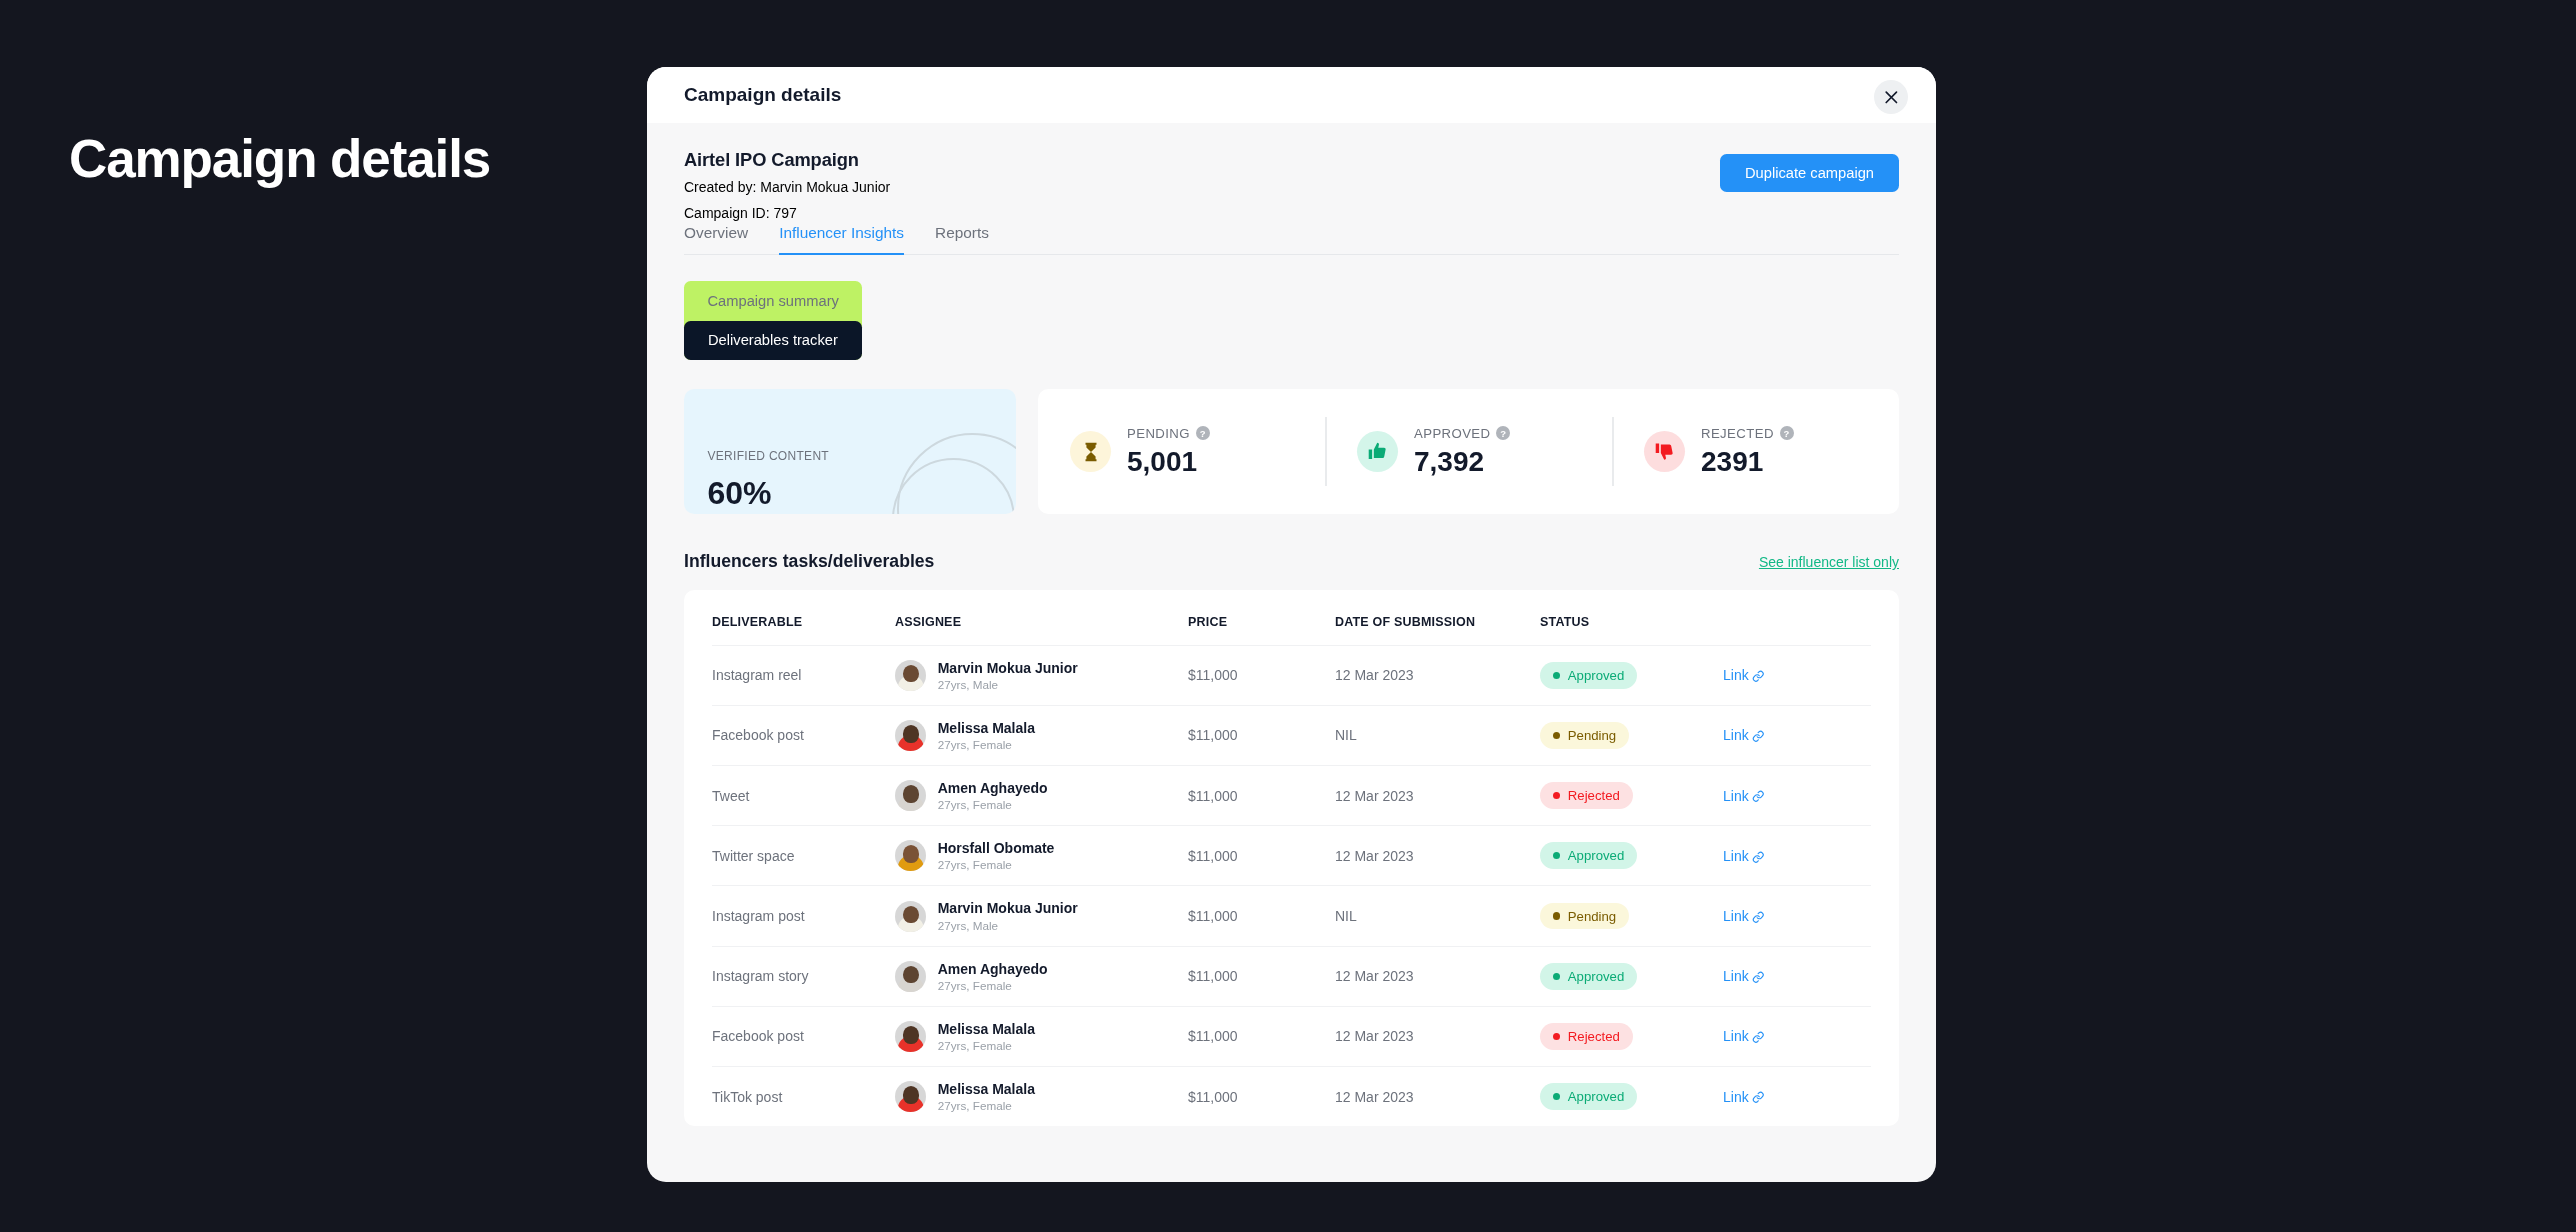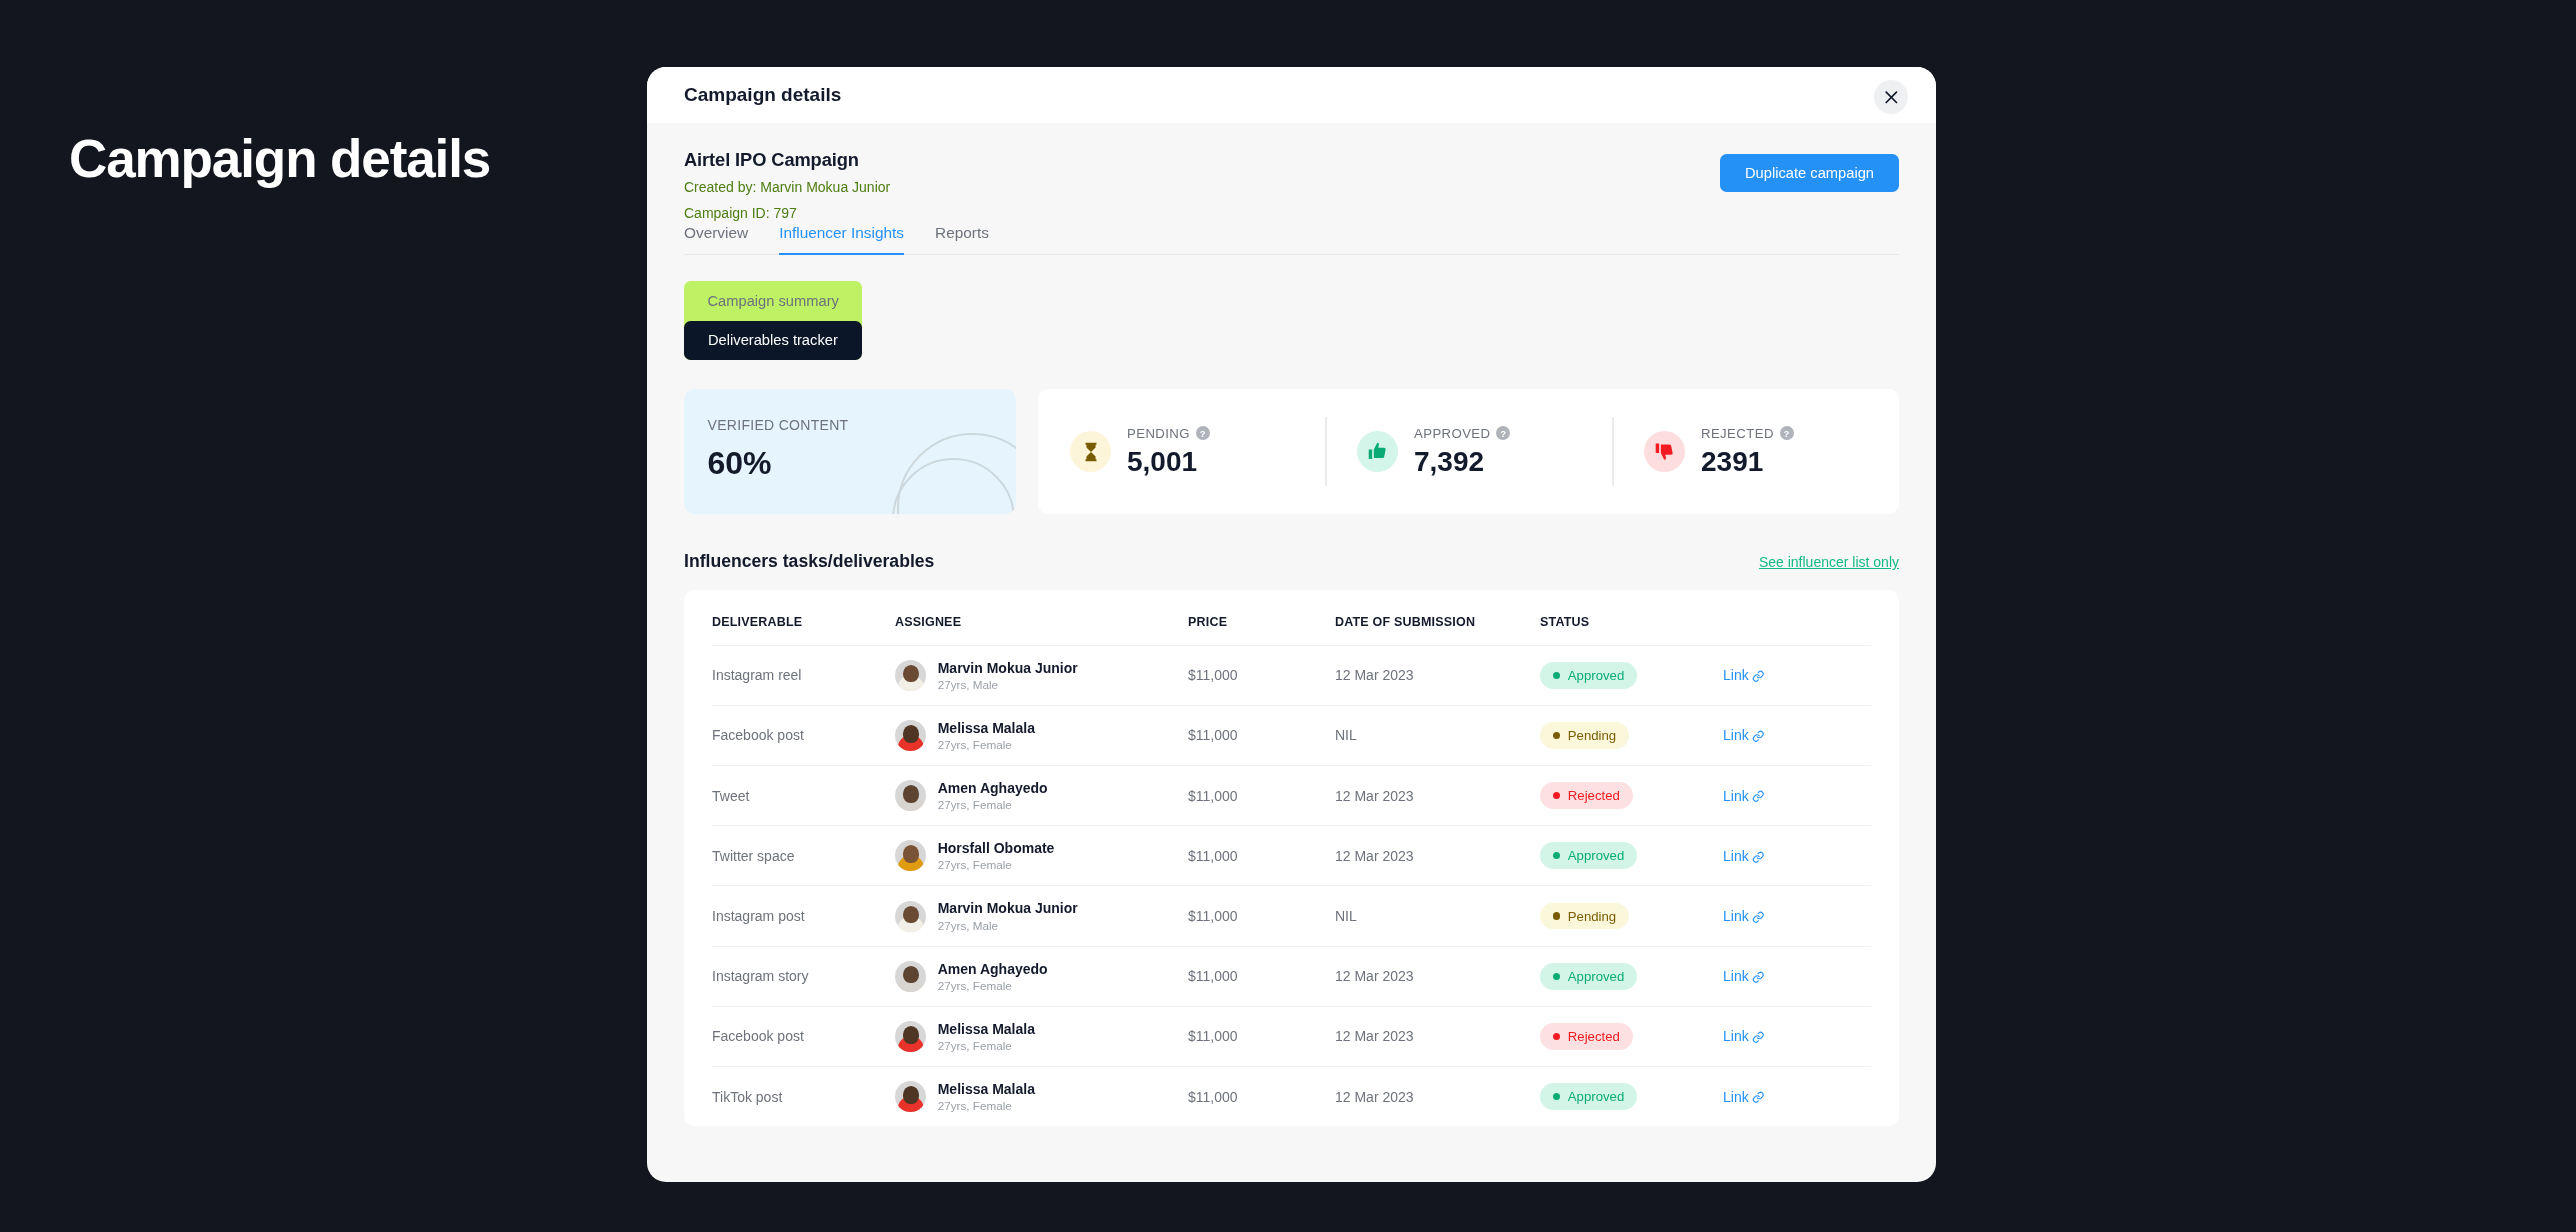--- a/index.html
+++ b/index.html
@@ -45,21 +45,21 @@
   .close-btn svg { width: 14.7px; height: 14.7px; }
 
   .modal-body { padding: 0 37px; }
 
   
   .campaign-row {
     display: flex; justify-content: space-between; align-items: flex-start;
     padding-top: 26.4px;
   }
   .campaign-name { font-size: 18.3px; font-weight: bold; color: #131a2b; letter-spacing: -0.1px; }
-  .campaign-sub { font-size: 14px; color: #4d7c0f; margin-top: 5.9px; line-height: 1.45; }
+  .campaign-sub { font-size: 14px; color: #000000; margin-top: 5.9px; line-height: 1.45; }
   .dup-btn {
     background: #2491f7; color: #fff; border: none; cursor: pointer;
     font-size: 14.7px; font-weight: 500;
     padding: 11px 25px; border-radius: 6.6px;
     font-family: "Liberation Sans", sans-serif;
     margin-top: 4.4px;
   }
 
   
   .tabs {
@@ -91,21 +91,21 @@
 
   
   .stats-row { display: flex; gap: 22px; margin-top: 29px; }
   .verified-card {
     position: relative;
     width: 332px; height: 125px;
     background: #e6f5fd; border-radius: 10.3px;
     overflow: hidden;
     padding: 28px 0 0 23.5px;
   }
-  .verified-label { font-size: 14px; color: #6d727c; letter-spacing: 0.3px; }
+  .verified-label { font-size: 12px; color: #6d727c; letter-spacing: 0.3px; margin-top: 32px; }
   .verified-value { font-size: 32px; font-weight: bold; color: #131a2b; margin-top: 11.7px; }
   .circ {
     position: absolute; border: 2.9px solid #cdd8de; border-radius: 50%;
   }
   .circ1 { width: 151px; height: 151px; right: -32px; bottom: -70px; }
   .circ2 { width: 123px; height: 123px; right: 1.5px; bottom: -67px; }
 
   .metrics-card {
     flex: 1; height: 125px; background: #ffffff; border-radius: 10.3px;
     display: flex; align-items: center;

